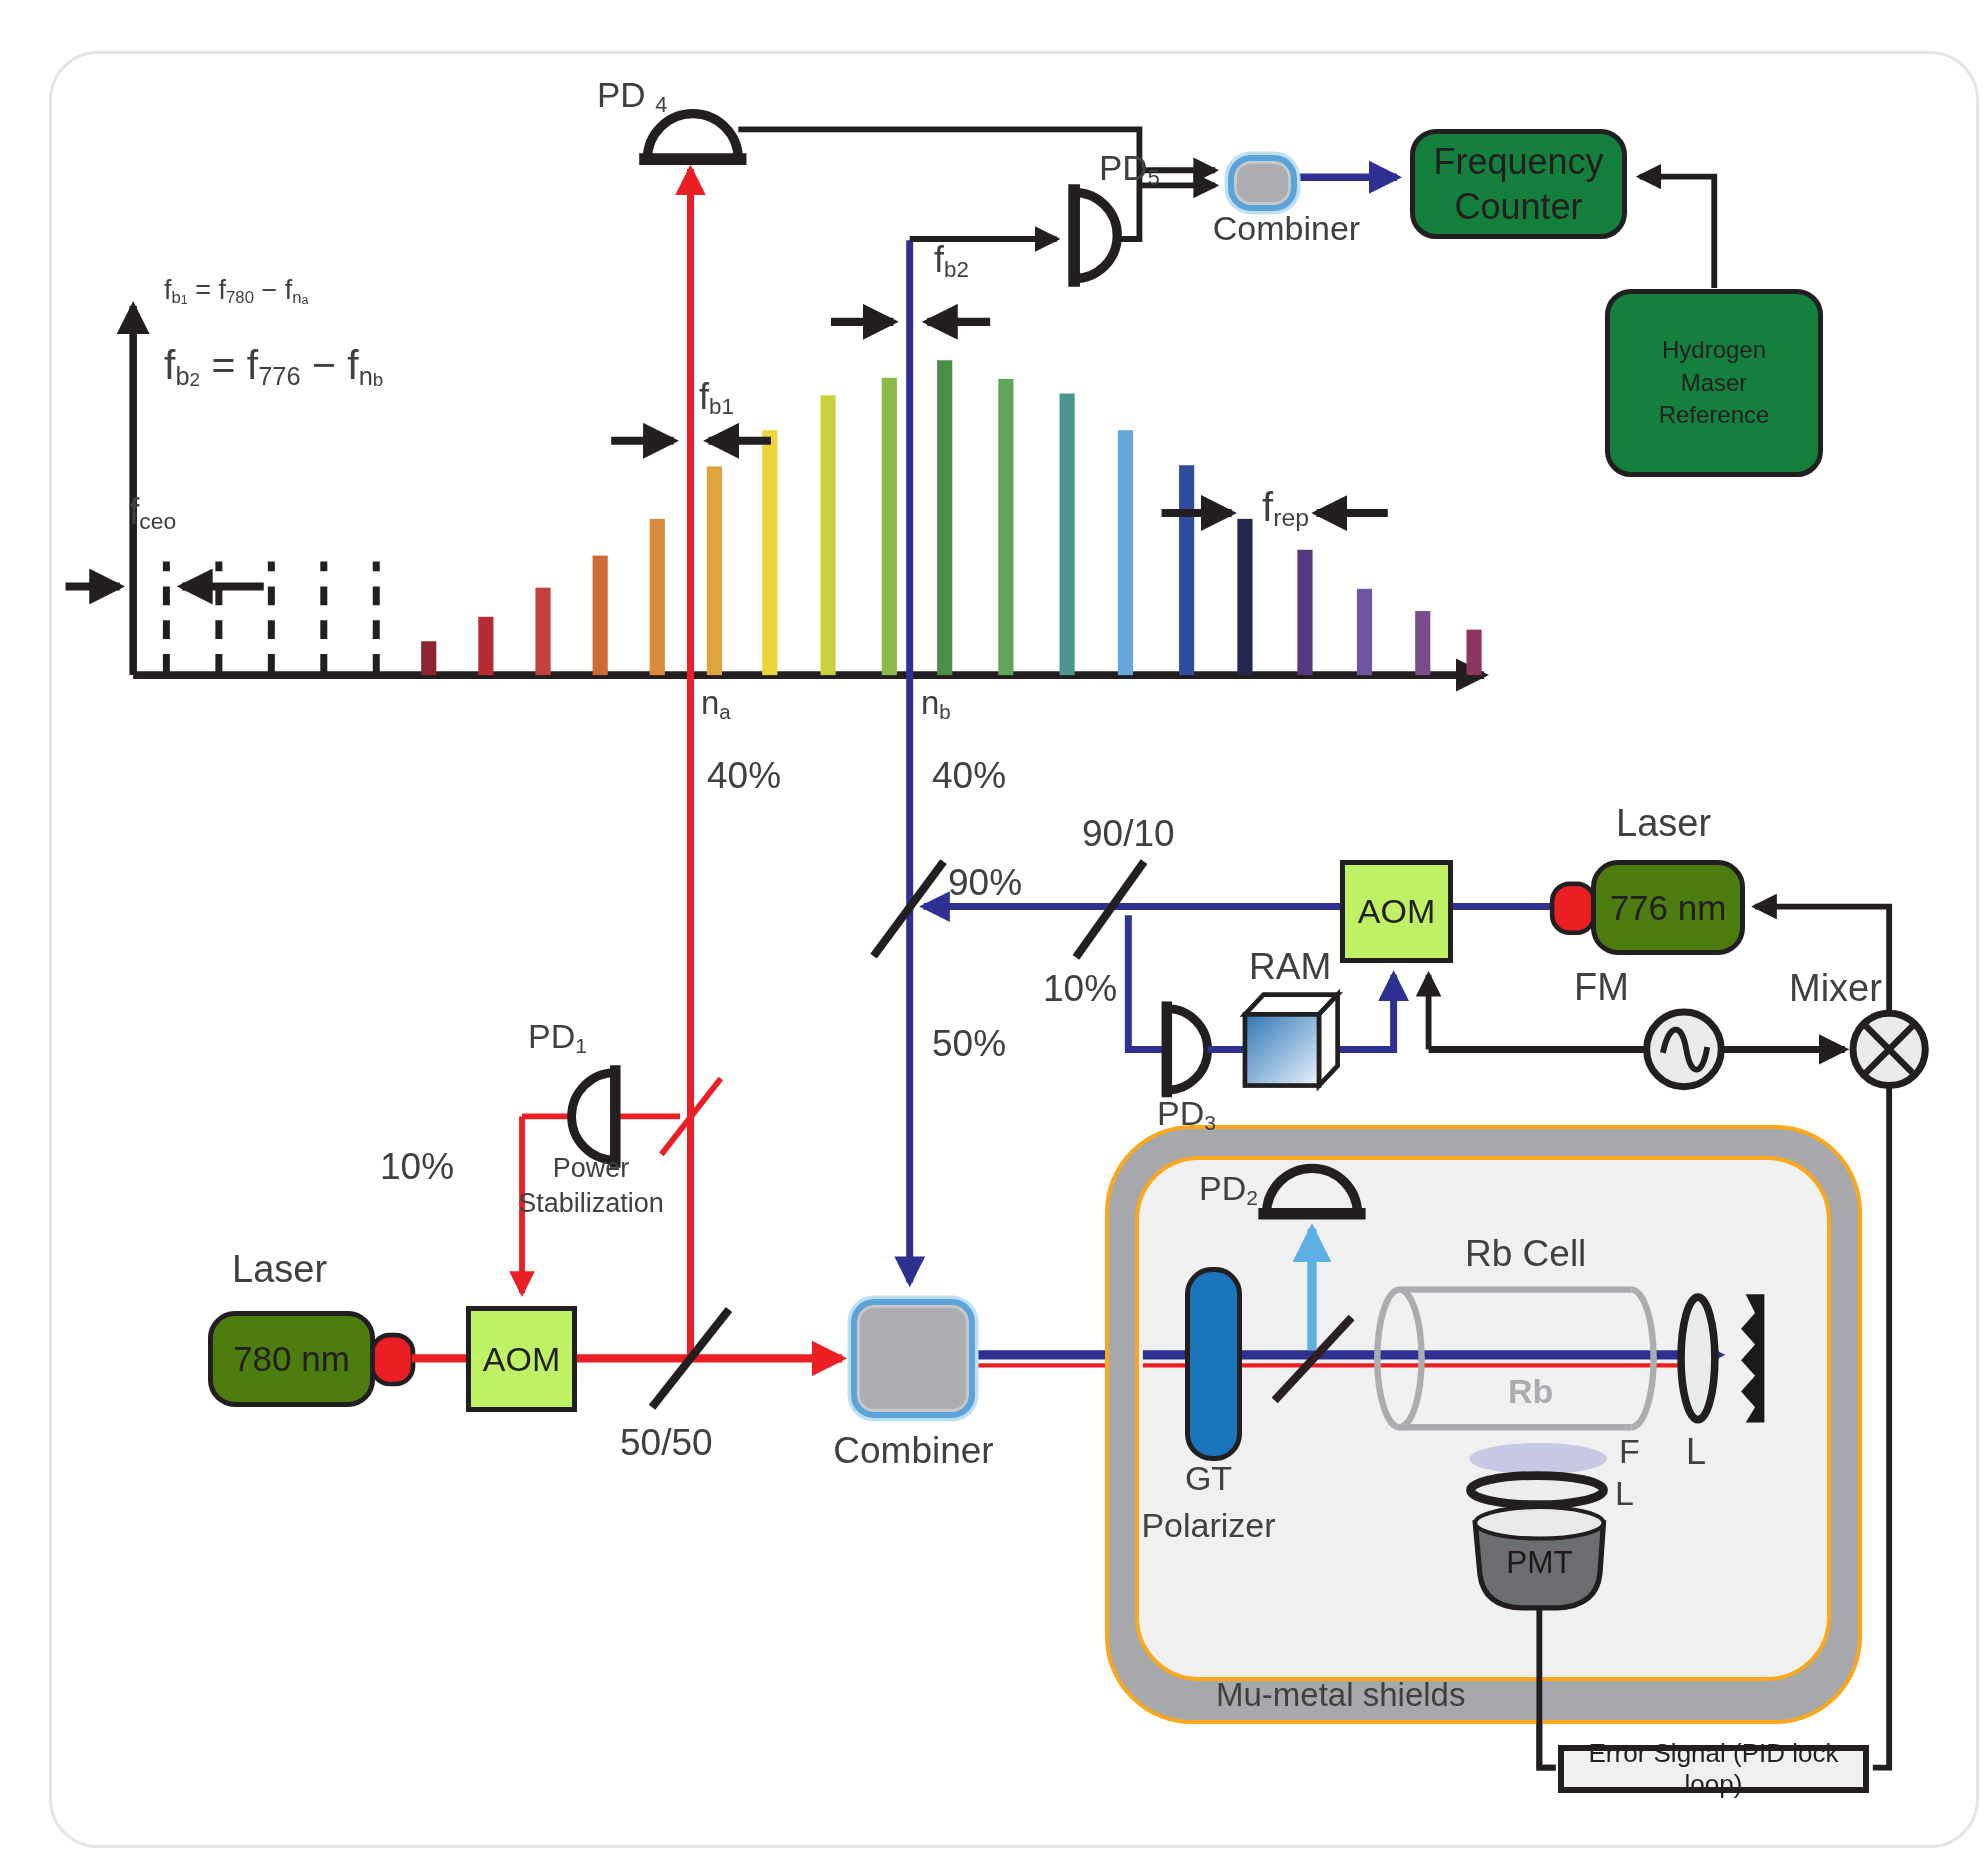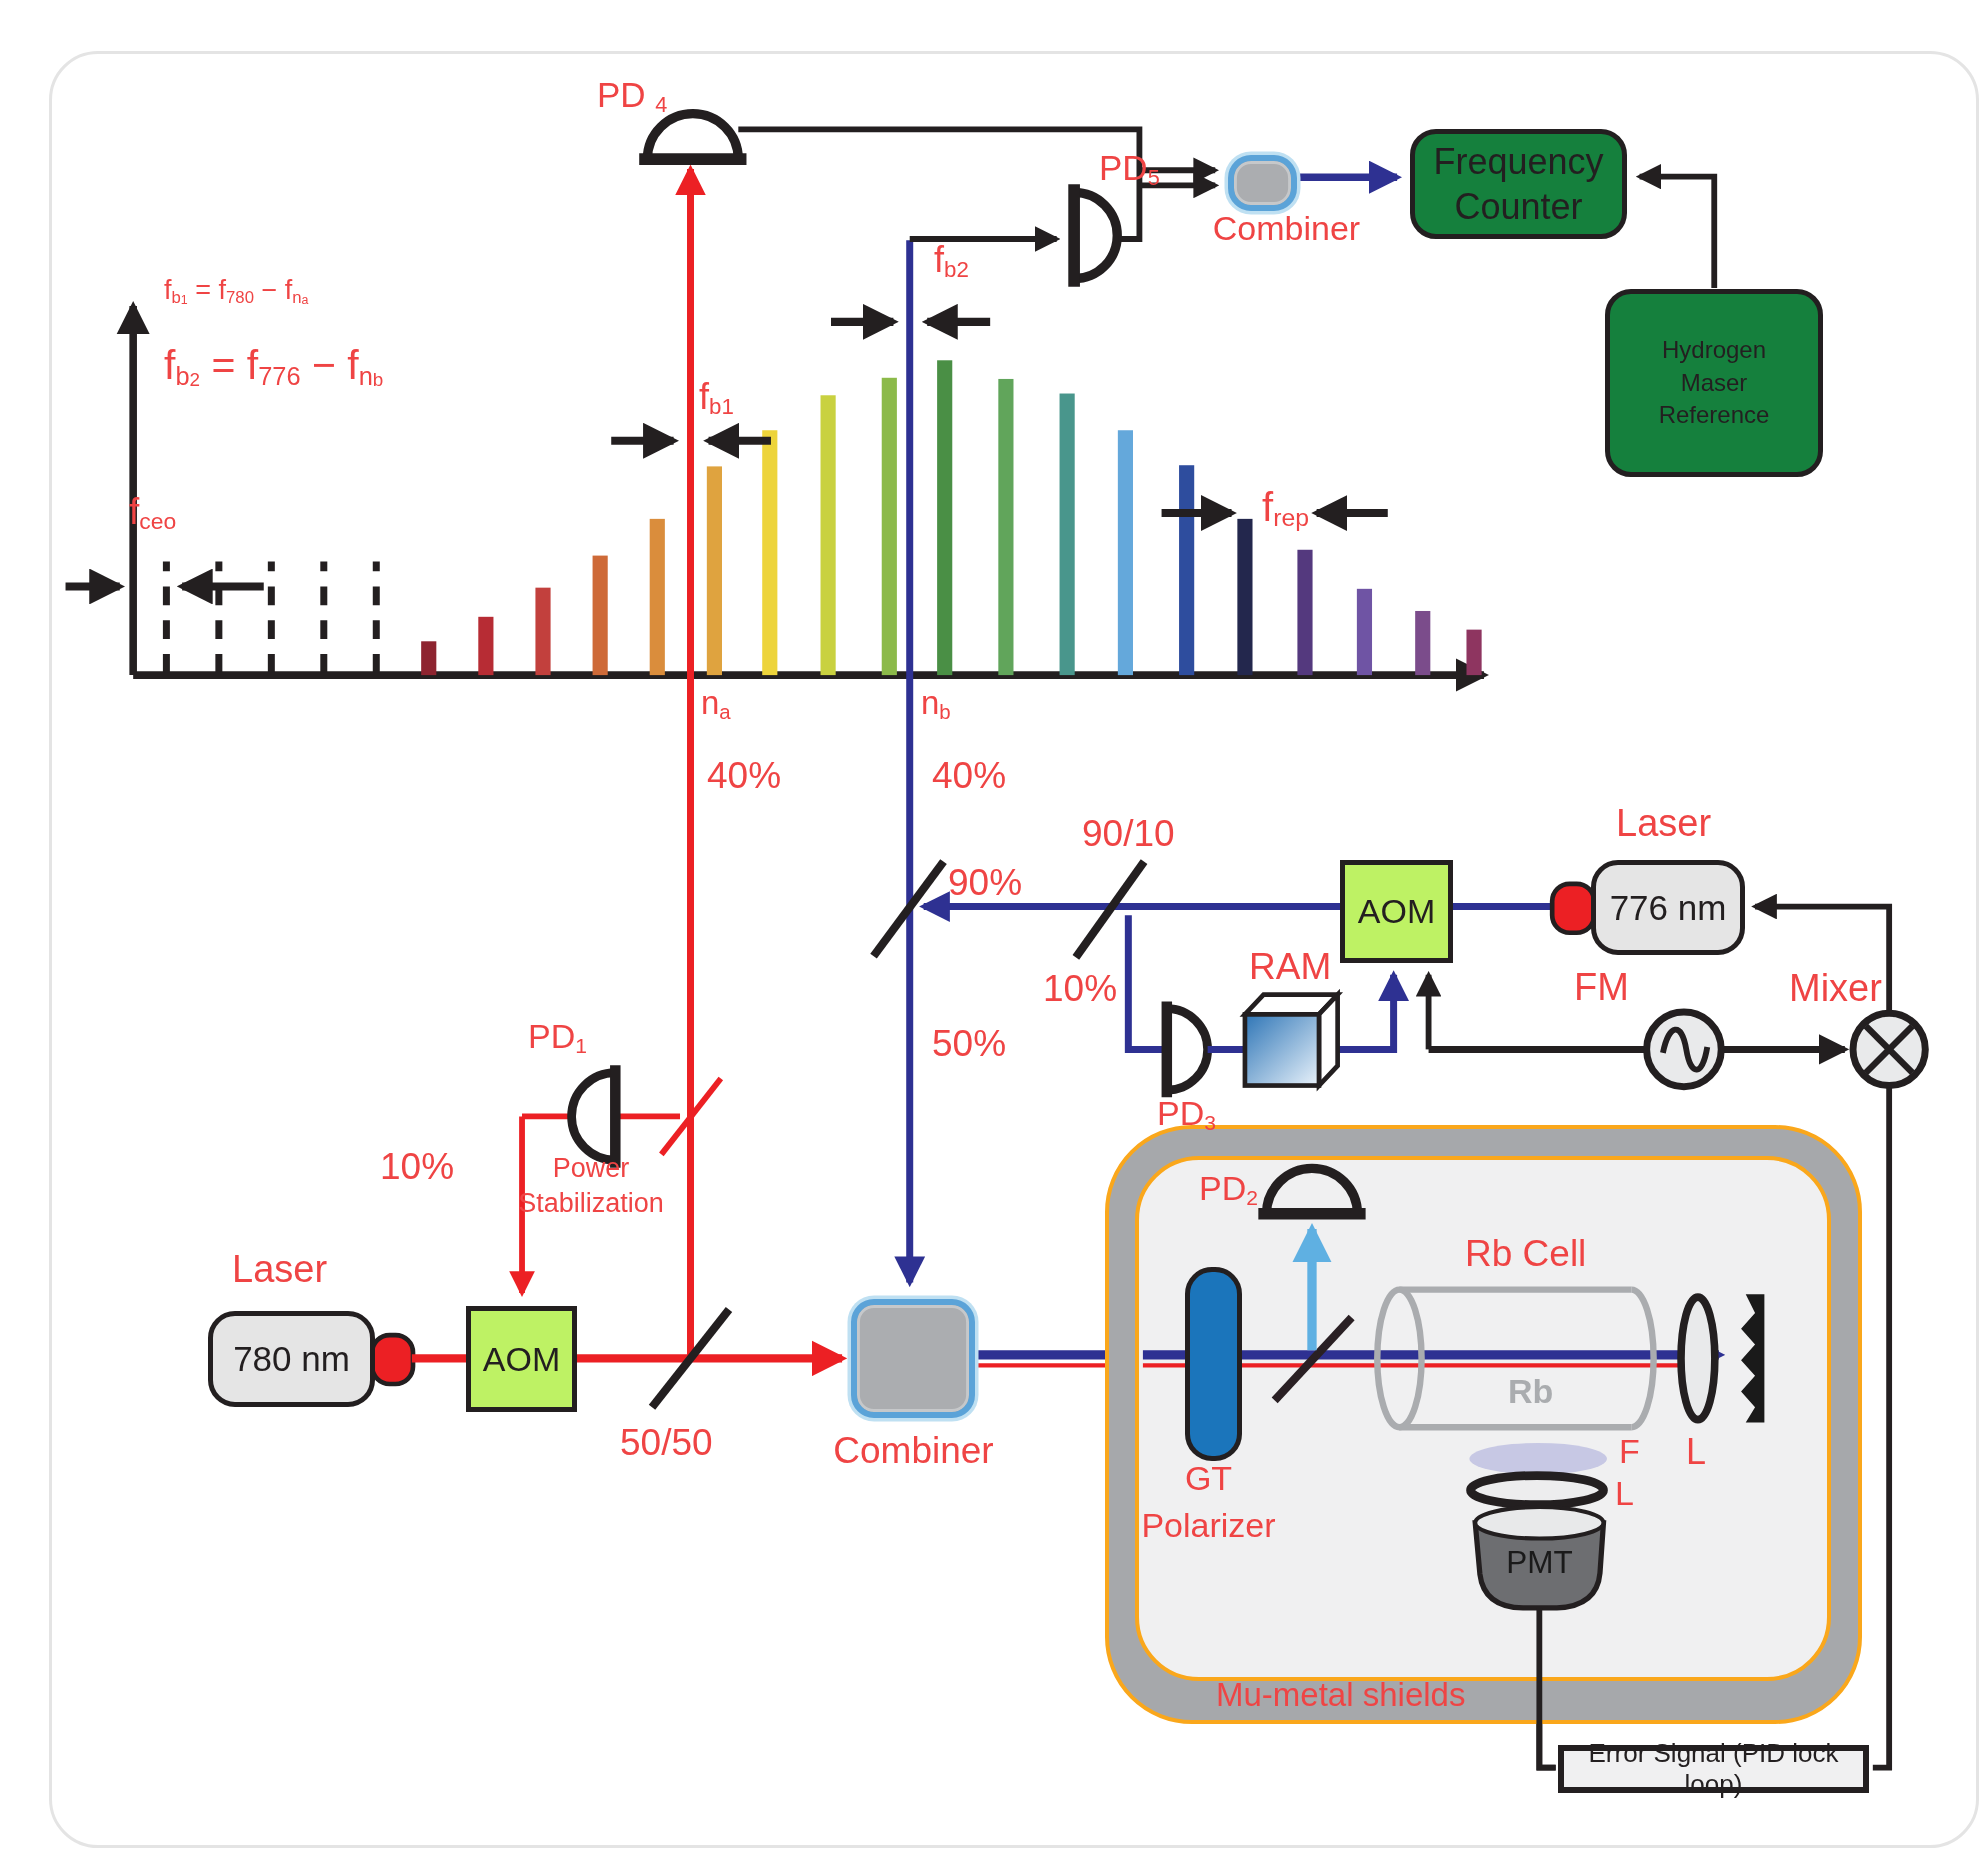--- a/index.html
+++ b/index.html
@@ -1,29 +1,29 @@
 <!DOCTYPE html>
 <html style="font-size:9.3px"><head>
 <meta charset="utf-8">
 <style>
   html,body{margin:0;padding:0;background:#ffffff;}
   #canvas{position:relative;width:1985px;height:1865px;background:#ffffff;
           font-family:"Liberation Sans",sans-serif;color:#231F20;overflow:hidden;}
   #frame{position:absolute;left:49px;top:51px;width:1924px;height:1791px;
          border:3.5px solid #e4e4e4;border-radius:49px;}
   svg{position:absolute;left:0;top:0;}
-  .lbl{position:absolute;white-space:nowrap;color:#ef4444;line-height:1.05;}
+  .lbl{position:absolute;white-space:nowrap;color:#404040;line-height:1.05;}
   .c{text-align:center;}
   .s1{font-size:.62em;vertical-align:-.22em;}
   .s2{font-size:.46em;vertical-align:-.38em;}
   .box{position:absolute;box-sizing:border-box;display:flex;align-items:center;
        justify-content:center;text-align:center;}
   .rbox{border:5.2px solid #231F20;border-radius:26px;background:#15803d;font-weight:400;}
   .aom{border:5.8px solid #231F20;background:#bef264;font-size:34px;}
-  .laser{background:#e5e5e5;border:5.2px solid #231F20;border-radius:27px;font-size:35px;}
+  .laser{background:#4d7c0f;border:5.2px solid #231F20;border-radius:27px;font-size:35px;}
   .combiner{background:#ABADB0;border:6.4px solid #5BA3D8;border-radius:23px;
             box-shadow:0 0 0 3.5px #BFE0F2, inset 0 0 0 2.9px #c6c8ca;}
   .shieldOuter{position:absolute;background:#A6A8AB;border:4.7px solid #FAA71B;border-radius:87px;}
   .shieldInner{position:absolute;background:#F0F0F1;border:4.7px solid #FAA71B;border-radius:64px;}
   .gtpill{position:absolute;background:#1B75BB;border:5.2px solid #231F20;border-radius:27px;}
   .errbox{border:6.4px solid #231F20;background:#F0F0F1;font-size:26px;}
 </style>
 </head>
 <body>
 

